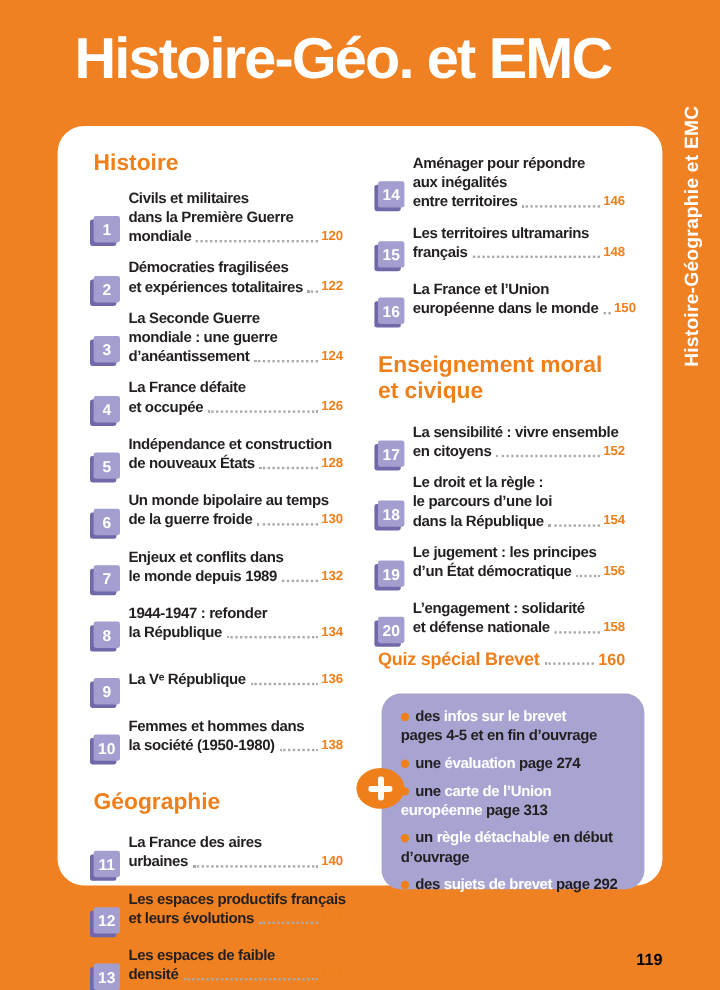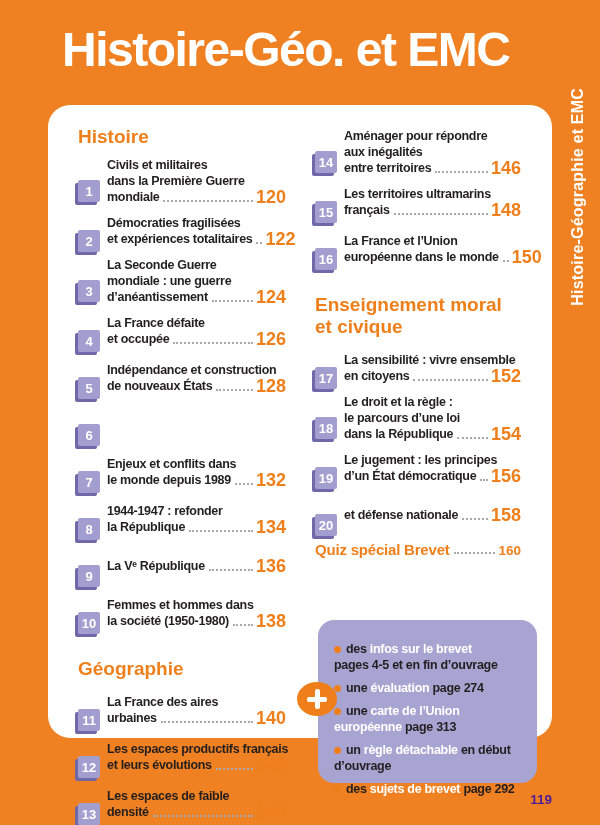--- a/index.html
+++ b/index.html
@@ -46,51 +46,51 @@
     flex:1;min-width:0;font-size:12.5px;font-weight:bold;color:var(--dark);
     line-height:16px;letter-spacing:-0.3px;
   }
   .line{white-space:nowrap;}
   .line-last{display:flex;align-items:flex-end;}
   .line-last .ltxt{white-space:nowrap;}
   .dots{
     flex:1;min-width:6px;border-bottom:2px dotted var(--dots);
     margin:0 3px 3px 4px;height:1px;align-self:flex-end;
   }
-  .page-num{color:var(--orange_text);font-size:18px;font-weight:bold;letter-spacing:0;}
+  .page-num{color:var(--orange_text);font-size:11px;font-weight:bold;letter-spacing:0;}
   .quiz-row{
     display:flex;align-items:baseline;margin-top:0;
     color:var(--orange_text);font-size:15px;font-weight:bold;letter-spacing:-0.2px;
   }
   .quiz-row .dots{margin-bottom:4px;}
   .quiz-row .page-num{font-size:13.5px;}
   .plus-box{
-    position:absolute;left:318px;top:620px;width:219px;height:163px;
+    position:absolute;left:318px;top:578px;width:219px;height:163px;
     background:var(--purple_box);border-radius:16px;
-    padding:21px 10px 8px 16px;
+    padding:11px 10px 8px 16px;
   }
   .plus-list{list-style:none;}
   .plus-item{
     font-size:12.5px;font-weight:bold;color:var(--dark);
     line-height:16px;letter-spacing:-0.3px;margin-bottom:7px;white-space:pre-wrap;
   }
   .plus-item .hl{color:var(--white);}
   .bullet{
     display:inline-block;width:7px;height:7px;border-radius:50%;
     background:var(--orange_text);margin-right:5px;
   }
   .plus-icon{
     position:absolute;left:-21px;top:62px;width:40px;height:34px;
     background:var(--orange_text);border-radius:50%;
   }
   .plus-icon .bar{position:absolute;background:var(--white);border-radius:2px;}
   .plus-icon .bar.h{left:10px;top:14.5px;width:20px;height:5px;}
   .plus-icon .bar.v{left:17.5px;top:7px;width:5px;height:20px;}
   .footer-page{
-    position:absolute;right:48px;bottom:18px;color:#4c1d95;
+    position:absolute;right:48px;bottom:18px;color:#000000;
     font-size:13.5px;font-weight:bold;
   }
 </style>
 </head>
 <body>
 
 <div class="page">
   <h1 class="page-title">Histoire-Géo. et EMC</h1>
   <div class="side-tab">Histoire-Géographie et EMC</div>
 
@@ -151,20 +151,28 @@
             <div class="line">Indépendance et construction</div>
             <div class="line-last">
               <span class="ltxt">de nouveaux États</span>
               <span class="dots"></span>
               <span class="page-num">128</span>
             </div>
           </span>
         </div>
         <div class="toc-item">
           <span class="badge">6</span>
+          <span class="item-body">
+            <div class="line">Un monde bipolaire au temps</div>
+            <div class="line-last">
+              <span class="ltxt">de la guerre froide</span>
+              <span class="dots"></span>
+              <span class="page-num">130</span>
+            </div>
+          </span>
         </div>
         <div class="toc-item">
           <span class="badge">7</span>
           <span class="item-body">
             <div class="line">Enjeux et conflits dans</div>
             <div class="line-last">
               <span class="ltxt">le monde depuis 1989</span>
               <span class="dots"></span>
               <span class="page-num">132</span>
             </div>
@@ -308,20 +316,21 @@
             <div class="line-last">
               <span class="ltxt">d’un État démocratique</span>
               <span class="dots"></span>
               <span class="page-num">156</span>
             </div>
           </span>
         </div>
         <div class="toc-item">
           <span class="badge">20</span>
           <span class="item-body">
+            <div class="line">L’engagement : solidarité</div>
             <div class="line-last">
               <span class="ltxt">et défense nationale</span>
               <span class="dots"></span>
               <span class="page-num">158</span>
             </div>
           </span>
         </div>
         <div class="quiz-row">
           <span>Quiz spécial Brevet</span>
           <span class="dots"></span>

